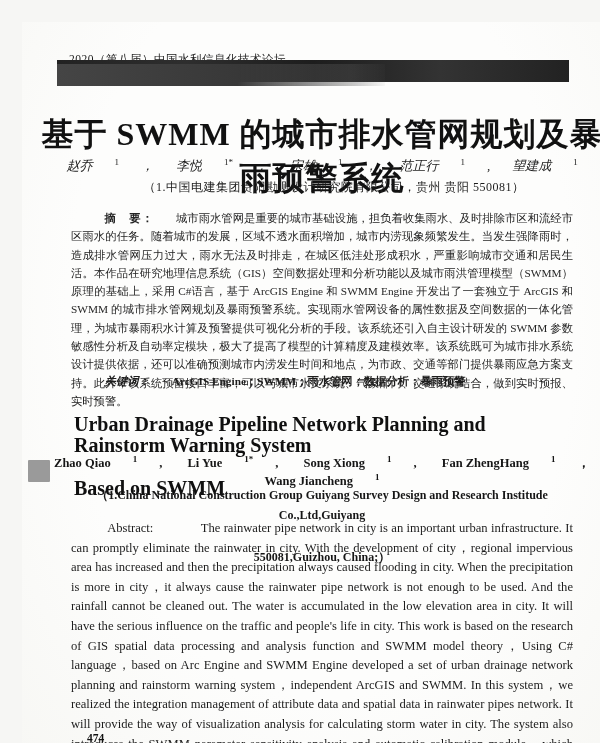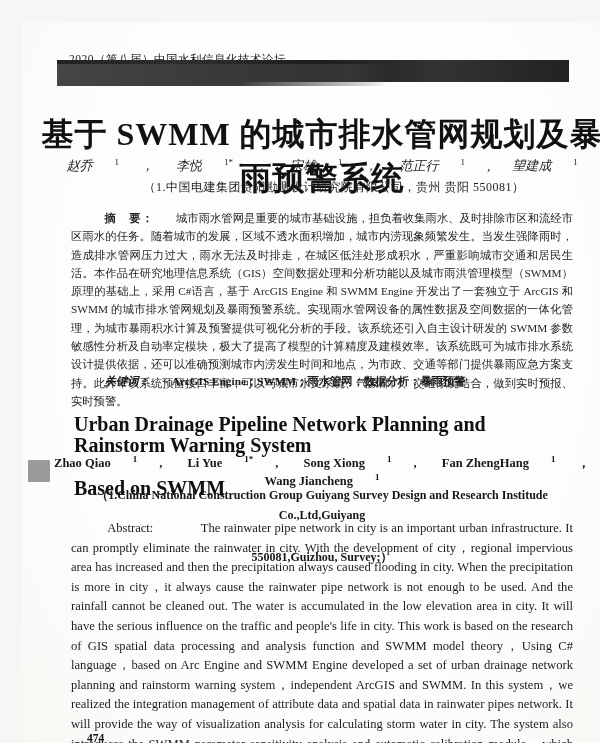--- a/index.html
+++ b/index.html
@@ -109,20 +109,20 @@
 
   <div class="title-en">
     <div>Urban Drainage Pipeline Network Planning and Rainstorm Warning System</div>
     <div>Based on SWMM</div>
   </div>
 
   <div class="authors-en"><span>Zhao Qiao</span><sup>1</sup><span>, </span><span>Li Yue</span><sup>1*</sup><span>, </span><span>Song Xiong</span><sup>1</sup><span>, </span><span>Fan ZhengHang</span><sup>1</sup><span>，</span><span>Wang Jiancheng</span><sup>1</sup></div>
 
   <div class="affil-en">
     <div>（1.China National Construction Group Guiyang Survey Design and Research Institude Co.,Ltd,Guiyang</div>
-    <div>550081,Guizhou, Survey;）</div>
+    <div>550081,Guizhou, China;）</div>
   </div>
 
   <p class="abstract-en"><span class="lbl">Abstract:</span><span> </span><span>The rainwater pipe network in city is an important urban infrastructure. It can promptly eliminate the rainwater in city. With the development of city，regional impervious area has increased and then the precipitation always caused flooding in city. When the precipitation is more in city，it always cause the rainwater pipe network is not enough to be used. And the rainfall cannot be cleaned out. The water is accumulated in the low elevation area in city. It will have the serious influence on the traffic and people's life in city. This work is based on the research of GIS spatial data processing and analysis function and SWMM model theory，Using C# language，based on Arc Engine and SWMM Engine developed a set of urban drainage network planning and rainstorm warning system，independent ArcGIS and SWMM. In this system，we realized the integration management of attribute data and spatial data in rainwater pipes network. It will provide the way of visualization analysis for calculating storm water in city. The system also introduces the SWMM parameter sensitivity analysis and automatic calibration module，which greatly improves the calculation precision and modeling efficiency. The system can not only provide the basis for the design of urban drainage system，but also can accurately predict the time and location of urban water logging. In addition，the system has a reserved interface，which can be</span></p>
 
   <div class="page-number">474</div>
 
 </div>
 
 </body></html>

